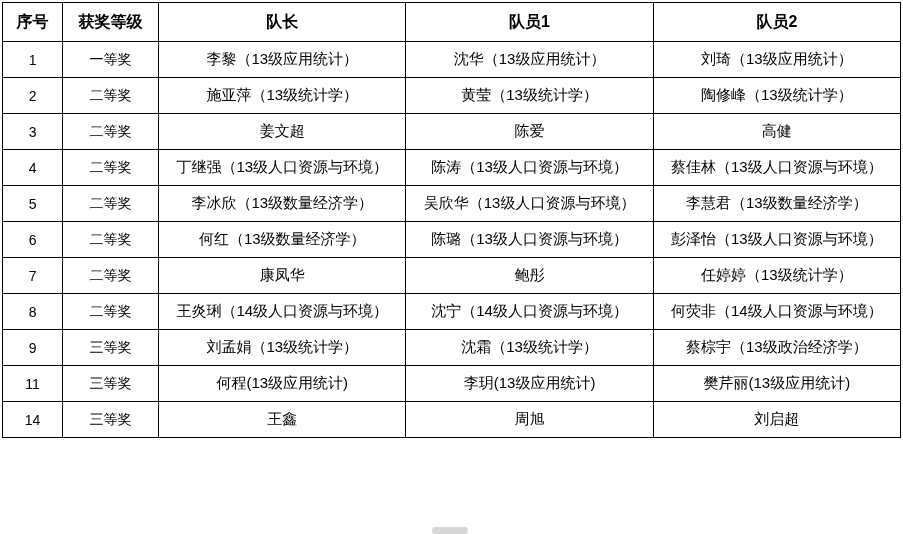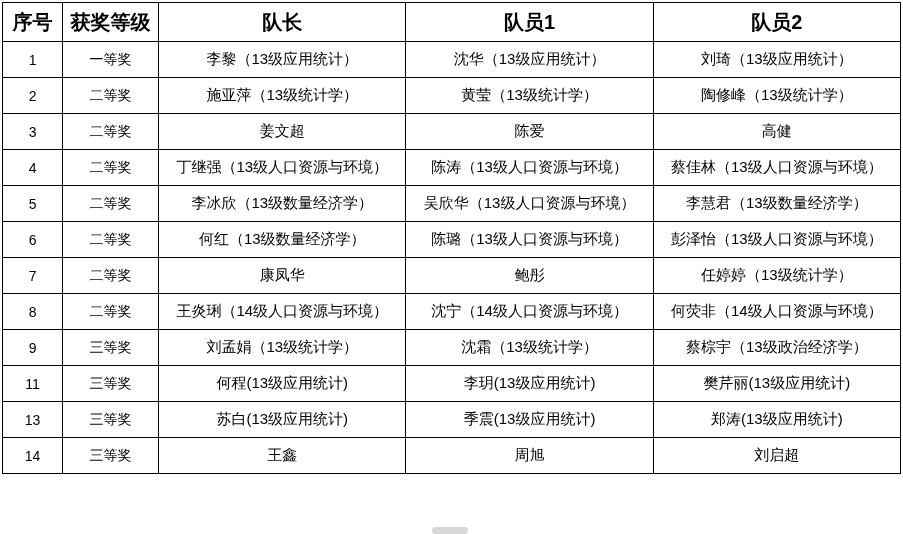--- a/index.html
+++ b/index.html
@@ -30,21 +30,21 @@
     vertical-align: middle;
     padding: 0 2px;
     height: 35px;
     font-size: 15px;
     color: #000000;
     white-space: nowrap;
     overflow: hidden;
   }
   #award-table thead th {
     font-weight: bold;
-    font-size: 20px;
+    font-size: 16px;
     height: 38px;
   }
   #award-table td.idx,
   #award-table td.level {
     font-size: 14px;
   }
   .grey {
     color: #c8c8c8;
   }
   .scroll-hint {
@@ -142,27 +142,20 @@
         <td>蔡棕宇（13级政治经济学）</td>
       </tr>
       <tr>
         <td class="idx">11</td>
         <td class="level">三等奖</td>
         <td>何程(13级应用统计)</td>
         <td>李玥(13级应用统计)</td>
         <td>樊芹丽(13级应用统计)</td>
       </tr>
       <tr>
-        <td class="idx">13</td>
-        <td class="level">三等奖</td>
-        <td>苏白(13级应用统计)</td>
-        <td>季震(13级应用统计)</td>
-        <td>郑涛(13级应用统计)</td>
-      </tr>
-      <tr>
         <td class="idx">14</td>
         <td class="level">三等奖</td>
         <td class="grey">王鑫</td>
         <td class="grey">周旭</td>
         <td class="grey">刘启超</td>
       </tr>
     </tbody>
 </table>
 
 <div class="scroll-hint"></div>

